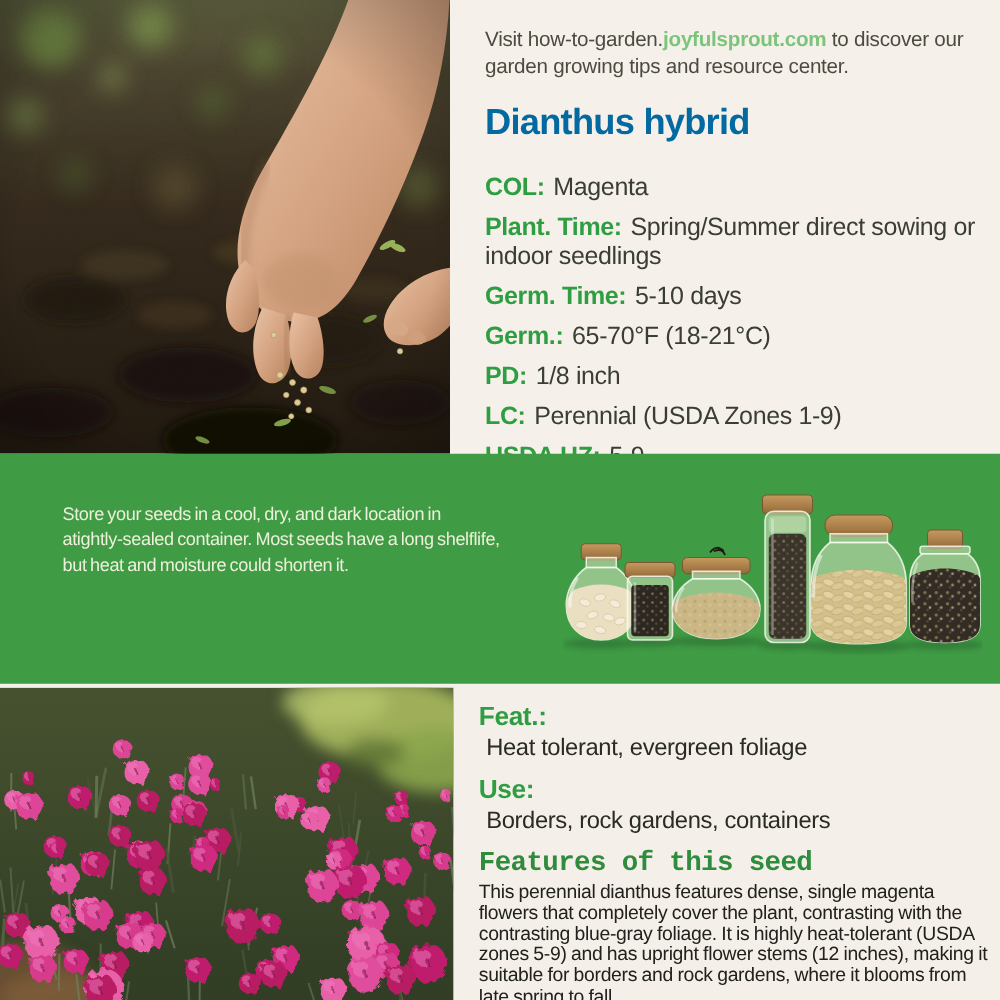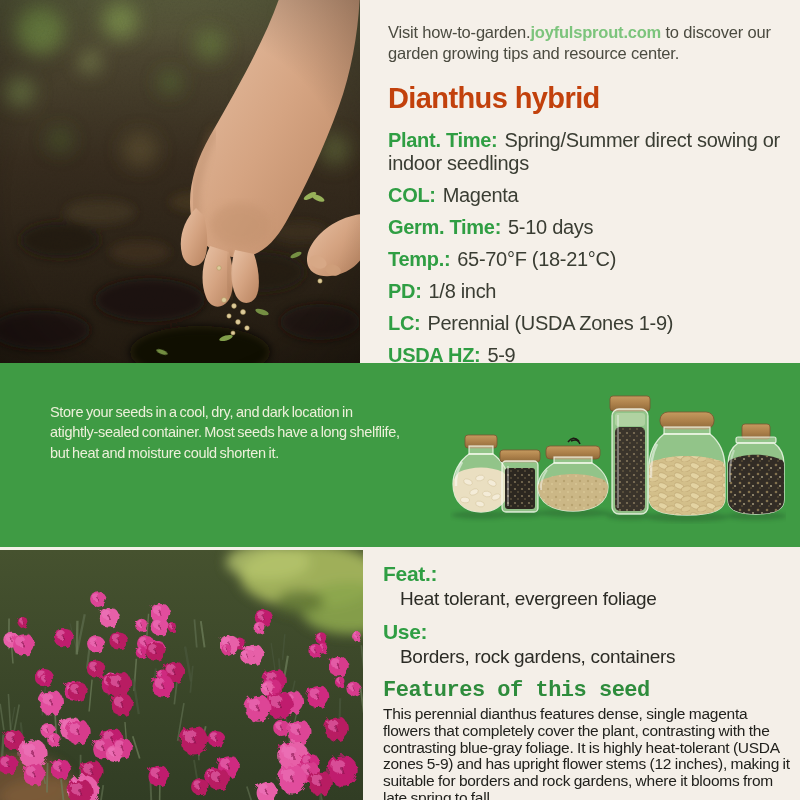--- a/index.html
+++ b/index.html
@@ -6,37 +6,37 @@
   .page{position:relative;width:800px;height:800px;overflow:hidden;background:#f5f0e9;
         font-family:"Liberation Sans",sans-serif;}
   .photo{position:absolute;overflow:hidden;}
   .photo svg{display:block;}
 
   
   .top-panel{position:absolute;left:360px;top:0;width:440px;height:363px;box-sizing:border-box;
              padding:22px 6px 0 28px;background:#f5f0e9;}
   .visit{font-size:16.5px;line-height:1.27;color:#4b4b40;margin:0;width:394px;letter-spacing:-0.2px;}
   .visit .brand{color:#7cc47c;font-weight:bold;}
-  .title{font-size:29px;font-weight:bold;color:#c2410c;margin:18px 0 14px;letter-spacing:-0.6px;}
+  .title{font-size:29px;font-weight:bold;color:#0369a1;margin:18px 0 24px;letter-spacing:-0.6px;}
   .spec{font-size:20px;line-height:23px;margin-bottom:9px;letter-spacing:-0.3px;color:#3a3d33;width:402px;}
   .spec .lbl{color:#2f9e43;font-weight:bold;margin-right:7px;}
 
   
   .band{position:absolute;left:0;top:363px;width:800px;height:184px;background:#3f9b44;}
   .band-text{position:absolute;left:50px;top:26px;width:352px;}
   .band-title{font-size:36px;font-weight:bold;color:#f3f0e0;margin:0;letter-spacing:-0.8px;}
   .band-body{font-size:14.5px;line-height:1.4;color:#edf0da;margin:13px 0 0;
              letter-spacing:-0.3px;word-spacing:-1px;}
   .jars{position:absolute;left:450px;top:382px;width:336px;height:150px;}
 
   
   .bottom-panel{position:absolute;left:363px;top:547px;width:437px;height:260px;box-sizing:border-box;
                 padding:15px 8px 0 20px;background:#f4efe8;}
   .mini-lbl{display:block;font-size:21px;font-weight:bold;color:#2f9e43;letter-spacing:-0.3px;}
-  .mini-val{font-size:19px;color:#2b2b25;margin:2px 14px 10px;padding-left:3px;letter-spacing:-0.3px;}
+  .mini-val{font-size:19px;color:#2b2b25;margin:2px 3px 10px;padding-left:3px;letter-spacing:-0.3px;}
   .features-title{font-size:22px;font-weight:bold;color:#2e8c3c;margin:4px 0 3px;letter-spacing:-0.5px;font-family:Liberation Mono, monospace;}
   .features-body{font-size:15.5px;line-height:16.8px;color:#21211d;margin:0;width:412px;
                  letter-spacing:-0.25px;word-spacing:-0.5px;}
 </style>
 </head>
 <body>
 
 <div class="page">
 
   <div class="photo" style="left:0;top:0;width:360px;height:363px;">
@@ -135,24 +135,24 @@
         <circle cx="320" cy="281" r="2.2" fill="#ddcb9b" stroke="#a89358" stroke-width="0.5"></circle>
       </g>
       <rect width="360" height="363" fill="url(#vig)"></rect>
     </svg>
   </div>
 
   <div class="top-panel">
     <p class="visit"><span>Visit how-to-garden.</span><span class="brand">joyfulsprout.com</span><span> to discover our garden growing tips and resource center.</span></p>
     <h1 class="title">Dianthus hybrid</h1>
 
+    <div class="spec"><span class="lbl">COL:</span><span>Magenta</span></div>
     <div class="spec"><span class="lbl">Plant. Time:</span><span>Spring/Summer direct sowing or indoor seedlings</span></div>
-    <div class="spec"><span class="lbl">COL:</span><span>Magenta</span></div>
     <div class="spec"><span class="lbl">Germ. Time:</span><span>5-10 days</span></div>
-    <div class="spec"><span class="lbl">Temp.:</span><span>65-70°F (18-21°C)</span></div>
+    <div class="spec"><span class="lbl">Germ.:</span><span>65-70°F (18-21°C)</span></div>
     <div class="spec"><span class="lbl">PD:</span><span>1/8 inch</span></div>
     <div class="spec"><span class="lbl">LC:</span><span>Perennial (USDA Zones 1-9)</span></div>
     <div class="spec"><span class="lbl">USDA HZ:</span><span>5-9</span></div>
   </div>
 
   <div class="band">
     <div class="band-text">
       <p class="band-body">Store your seeds in a cool, dry, and dark location in atightly-sealed container. Most seeds have a long shelflife, but heat and moisture could shorten it.</p>
     </div>
   </div>

